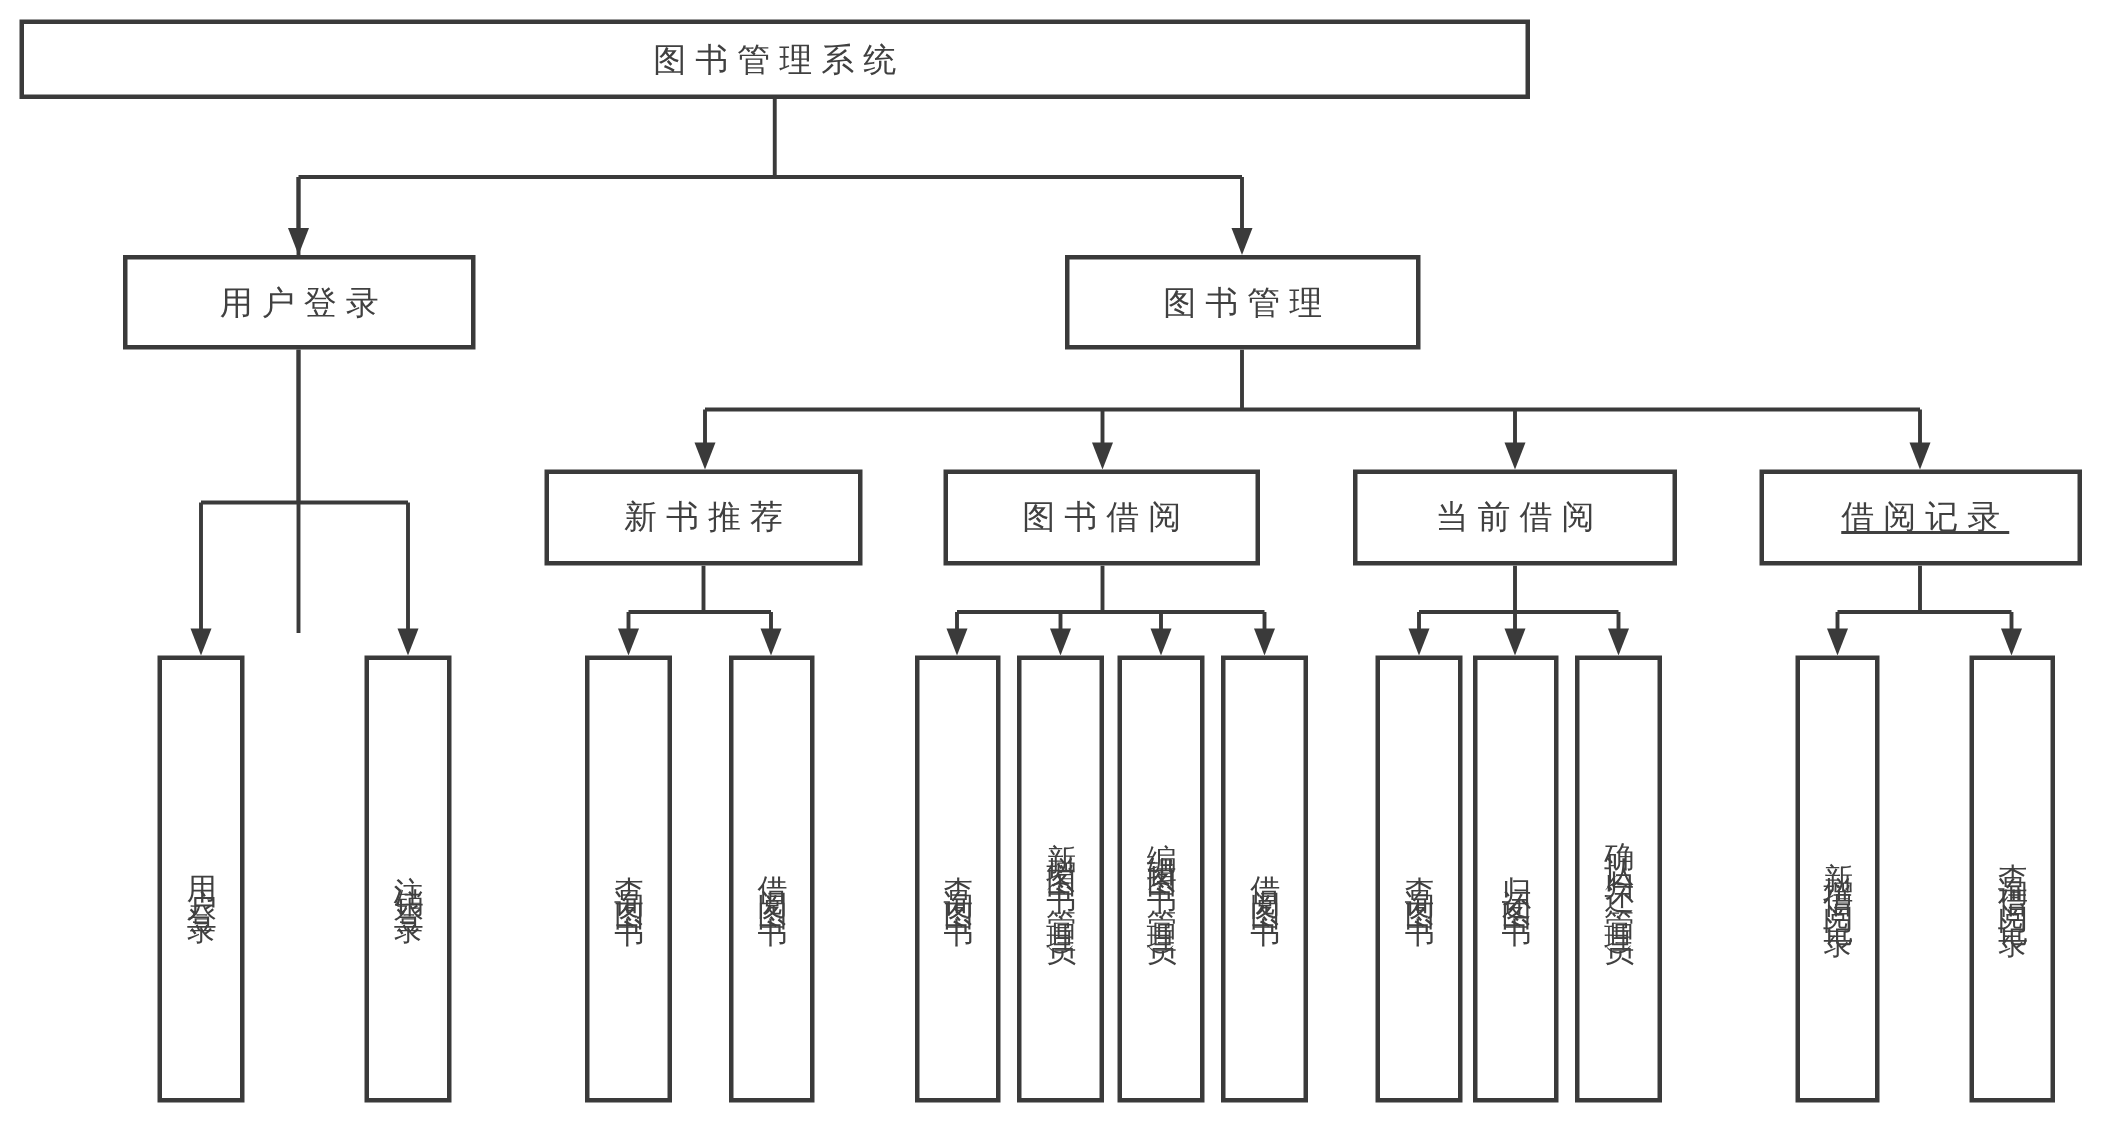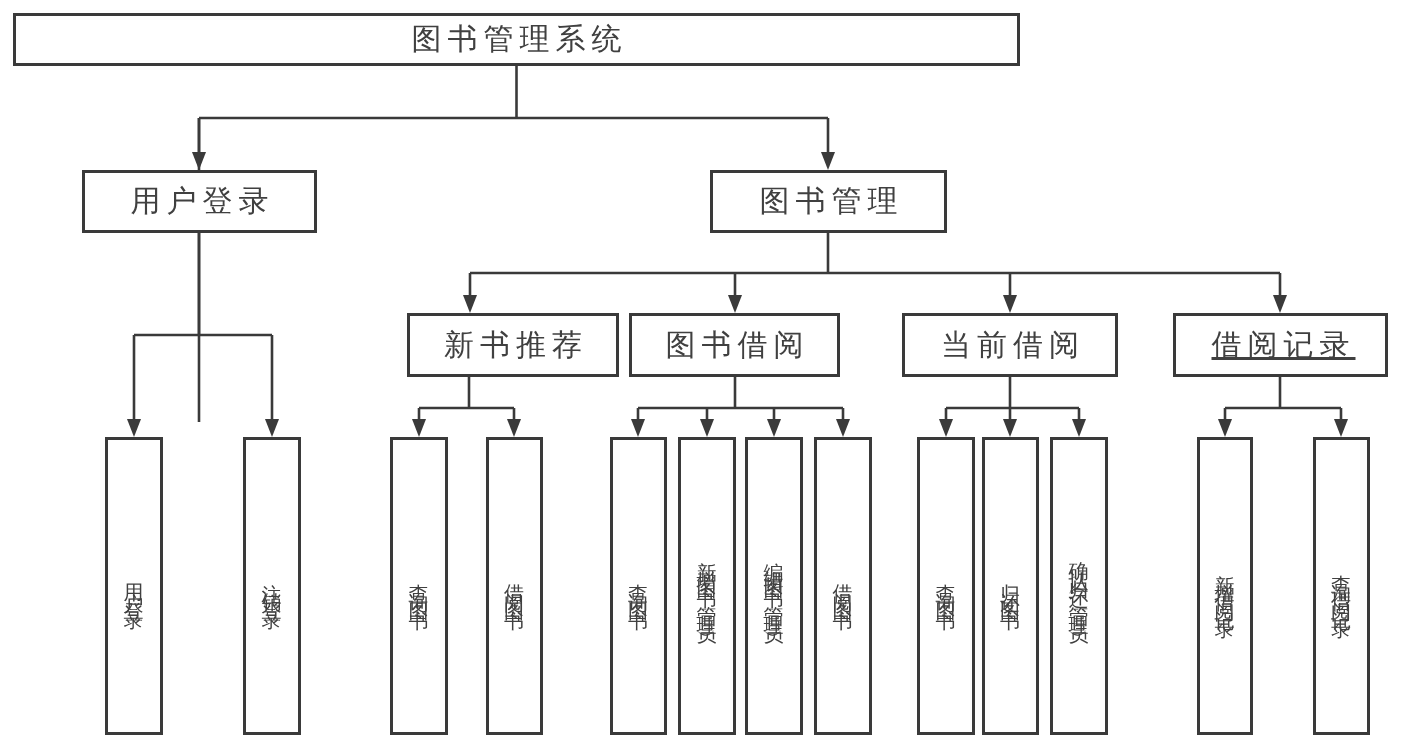--- a/index.html
+++ b/index.html
@@ -18,21 +18,21 @@
     z-index: 1;
   }
   .hbox {
     position: absolute;
     box-sizing: border-box;
     background: #ffffff;
     border: 3px solid #3a3a3a;
     display: flex;
     align-items: center;
     justify-content: center;
-    font-size: 30px;
+    font-size: 22px;
     letter-spacing: 6px;
     text-indent: 6px;
     color: #404040;
     z-index: 2;
     white-space: nowrap;
   }
   .vbox {
     position: absolute;
     box-sizing: border-box;
     background: #ffffff;
@@ -128,21 +128,21 @@
       <path d="M1225,437 l-7,-18 h14 z"></path>
       <path d="M1341,437 l-7,-18 h14 z"></path>
     </g>
   </svg>
 
   <div class="hbox" style="left:13px; top:13px; width:1007px; height:53px;">图书管理系统</div>
 
   <div class="hbox" style="left:82px; top:170px; width:235px; height:63px;">用户登录</div>
   <div class="hbox" style="left:710px; top:170px; width:237px; height:63px;">图书管理</div>
 
-  <div class="hbox" style="left:363px; top:313px; width:212px; height:64px;margin-left:44px;">新书推荐</div>
+  <div class="hbox" style="left:363px; top:313px; width:212px; height:64px;">新书推荐</div>
   <div class="hbox" style="left:629px; top:313px; width:211px; height:64px;text-align:center;">图书借阅</div>
   <div class="hbox" style="left:902px; top:313px; width:216px; height:64px;">当前借阅</div>
   <div class="hbox" style="left:1173px; top:313px; width:215px; height:64px;text-decoration:underline;">借阅记录</div>
 
   <div class="vbox" style="left:105px; top:437px; width:58px; height:298px;">用户登录</div>
   <div class="vbox" style="left:243px; top:437px; width:58px; height:298px;">注销登录</div>
 
   <div class="vbox" style="left:390px; top:437px; width:58px; height:298px;">查询图书</div>
   <div class="vbox" style="left:486px; top:437px; width:57px; height:298px;">借阅图书</div>
 

